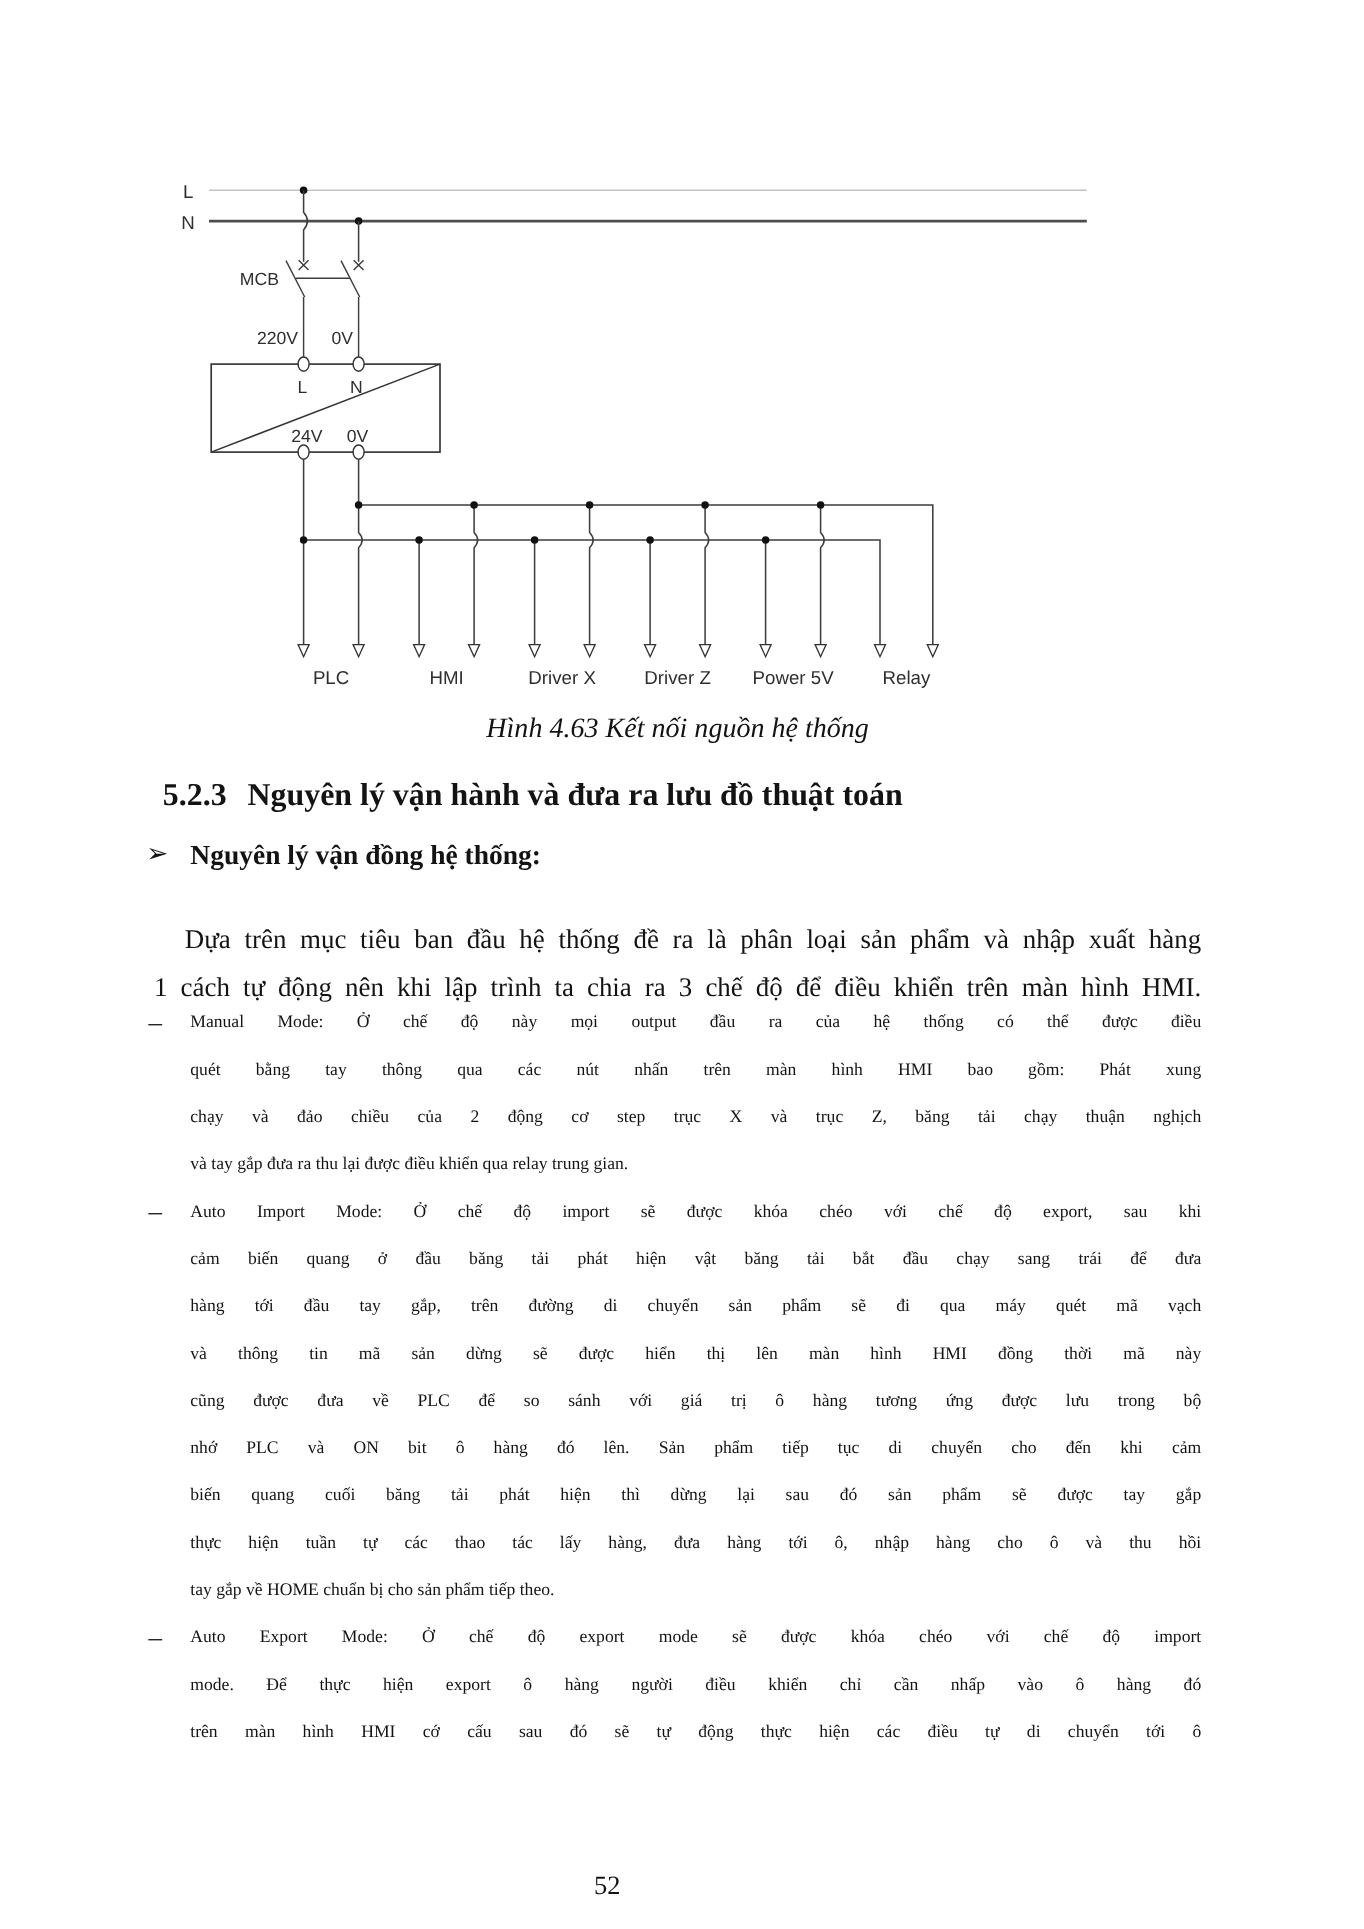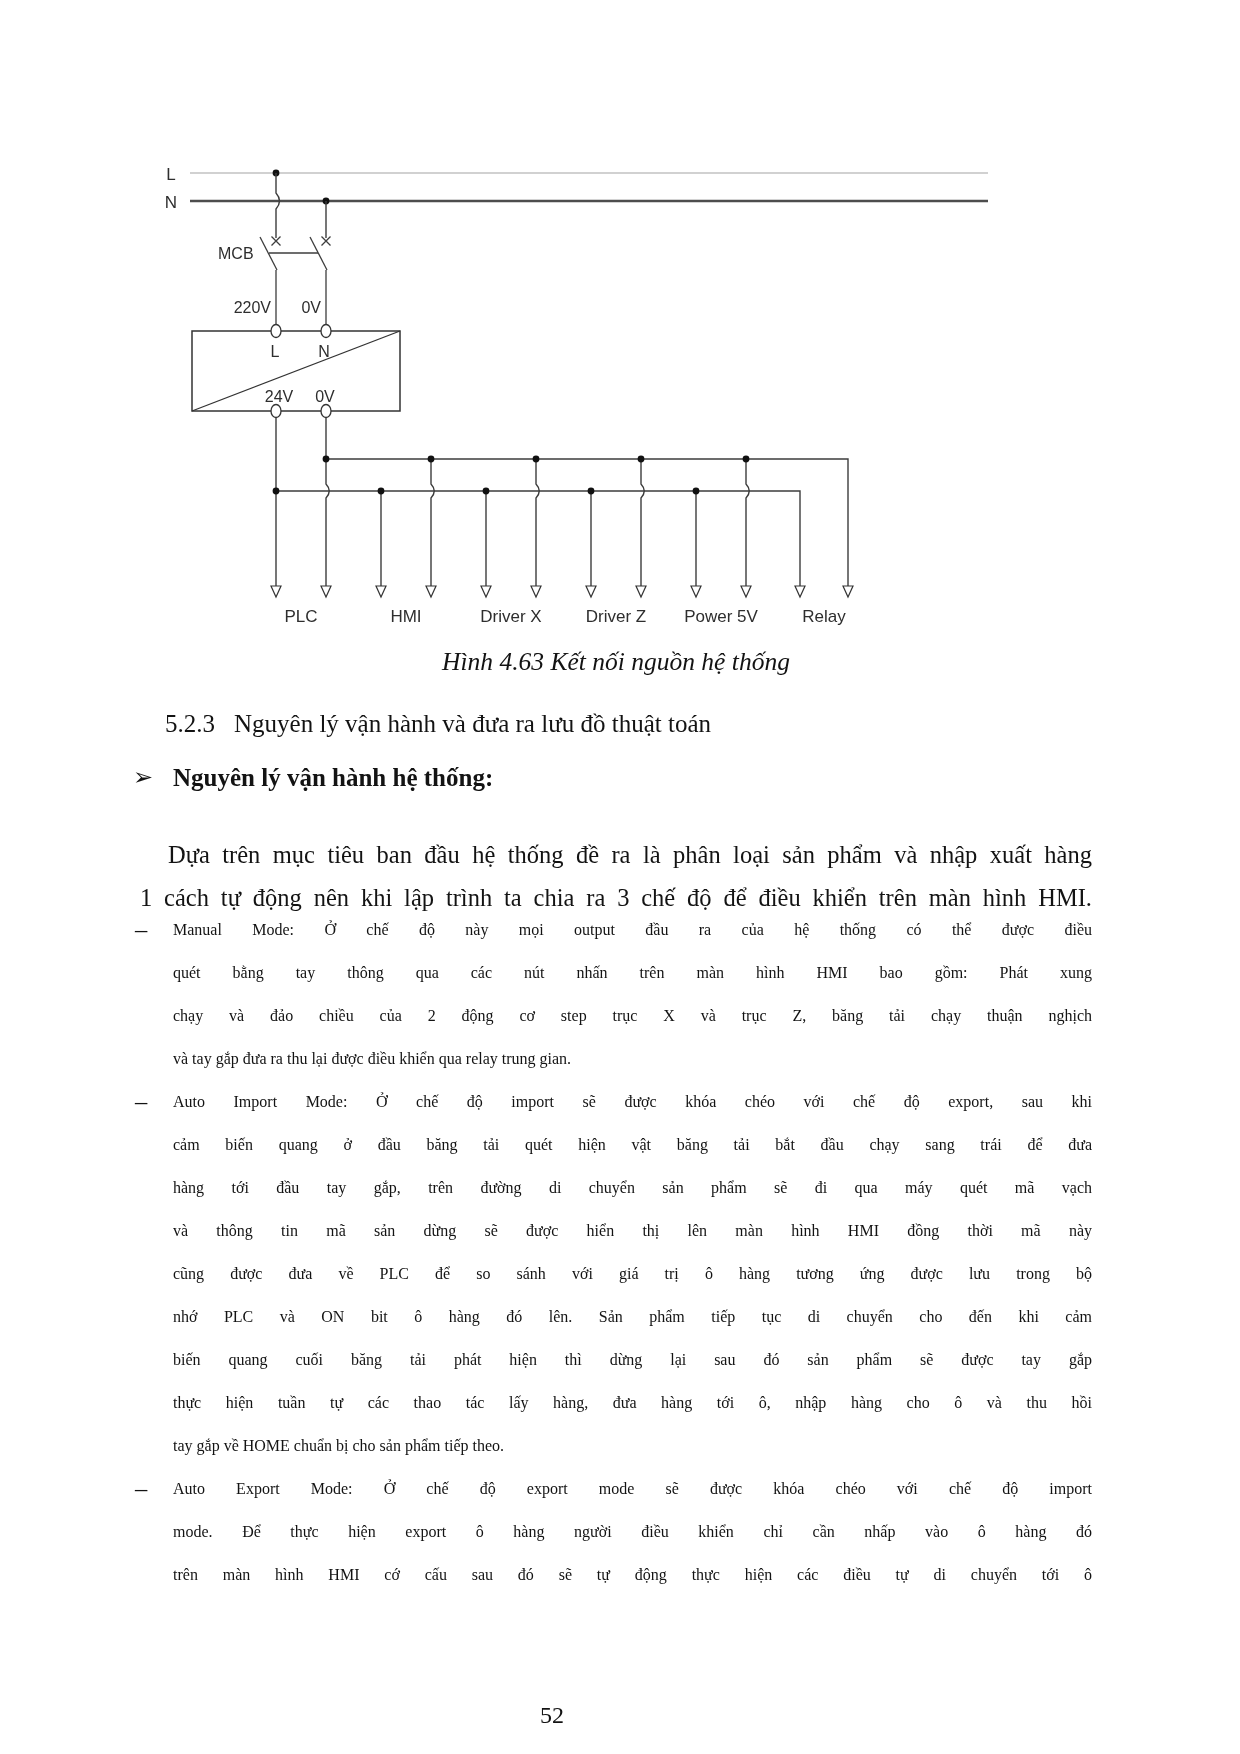--- a/index.html
+++ b/index.html
@@ -16,21 +16,21 @@
   svg text { font-family: "Liberation Sans", sans-serif; fill: #2e2e2e; }
   .block { position: absolute; left: 140px; width: 952px; font-size: 24.5px; }
   .tline { text-align: justify; text-align-last: justify; line-height: 43px; white-space: normal; }
   .tline.left-last { text-align-last: left; }
   .tline.indent { padding-left: 28px; }
   .caption {
     position: absolute; left: 140px; width: 952px; top: 645px;
     text-align: center; font-style: italic; font-size: 25.5px; line-height: 34px;
   }
   .heading { position: absolute; left: 140px; width: 980px; top: 702px;
-    font-weight: normal; font-size: 25px; line-height: 43px; padding-left: 8px; margin-left: 17px; }
+    font-weight: bold; font-size: 29px; line-height: 43px; padding-left: 8px; }
   .heading .h-num { margin-right: 19px; }
   .subheading { position: absolute; left: 140px; width: 952px; top: 756px;
     font-size: 25px; line-height: 43px; }
   .subheading .marker { position: absolute; left: -7px; top: 0; font-weight: normal; font-size: 24px; }
   .subheading .sub-text { font-weight: bold; padding-left: 33px; display: inline-block; }
   .list-item { position: absolute; left: 140px; width: 952px; }
   .list-item .dash { position: absolute; left: -5px; top: 0; line-height: 43px; font-size: 24.5px; }
   .list-item .lines { padding-left: 33px; }
   .list-item .lines .tline { width: 919px; }
   .pageno { position: absolute; left: 0; top: 1698px; width: 1104px;
@@ -142,21 +142,21 @@
   </svg>
 
   <div class="caption">Hình 4.63 Kết nối nguồn hệ thống</div>
 
   <div class="heading">
     <span class="h-num">5.2.3</span><span>Nguyên lý vận hành và đưa ra lưu đồ thuật toán</span>
   </div>
 
   <div class="subheading">
     <span class="marker">➢</span>
-    <span class="sub-text">Nguyên lý vận hành hệ thống:</span>
+    <span class="sub-text">Nguyên lý vận đồng hệ thống:</span>
   </div>
 
   <div class="block" style="top:811px;margin-top:22px;">
       <div class="tline indent">Dựa trên mục tiêu ban đầu hệ thống đề ra là phân loại sản phẩm và nhập xuất hàng</div>
       <div class="tline">1 cách tự động nên khi lập trình ta chia ra 3 chế độ để điều khiển trên màn hình HMI.</div>
     </div>
 
   <div class="list-item" style="top:908px;">
     <span class="dash">–</span>
     <div class="lines">
@@ -164,21 +164,21 @@
         <div class="tline">quét bằng tay thông qua các nút nhấn trên màn hình HMI bao gồm: Phát xung</div>
         <div class="tline">chạy và đảo chiều của 2 động cơ step trục X và trục Z, băng tải chạy thuận nghịch</div>
         <div class="tline left-last">và tay gắp đưa ra thu lại được điều khiển qua relay trung gian.</div>
       </div>
   </div>
 
   <div class="list-item" style="top:1080px;">
     <span class="dash">–</span>
     <div class="lines">
         <div class="tline">Auto Import Mode: Ở chế độ import sẽ được khóa chéo với chế độ export, sau khi</div>
-        <div class="tline">cảm biến quang ở đầu băng tải quét hiện vật băng tải bắt đầu chạy sang trái để đưa</div>
+        <div class="tline">cảm biến quang ở đầu băng tải phát hiện vật băng tải bắt đầu chạy sang trái để đưa</div>
         <div class="tline">hàng tới đầu tay gắp, trên đường di chuyển sản phẩm sẽ đi qua máy quét mã vạch</div>
         <div class="tline">và thông tin mã sản dừng sẽ được hiển thị lên màn hình HMI đồng thời mã này</div>
         <div class="tline">cũng được đưa về PLC để so sánh với giá trị ô hàng tương ứng được lưu trong bộ</div>
         <div class="tline">nhớ PLC và ON bit ô hàng đó lên. Sản phẩm tiếp tục di chuyển cho đến khi cảm</div>
         <div class="tline">biến quang cuối băng tải phát hiện thì dừng lại sau đó sản phẩm sẽ được tay gắp</div>
         <div class="tline">thực hiện tuần tự các thao tác lấy hàng, đưa hàng tới ô, nhập hàng cho ô và thu hồi</div>
         <div class="tline left-last">tay gắp về HOME chuẩn bị cho sản phẩm tiếp theo.</div>
       </div>
   </div>
 

